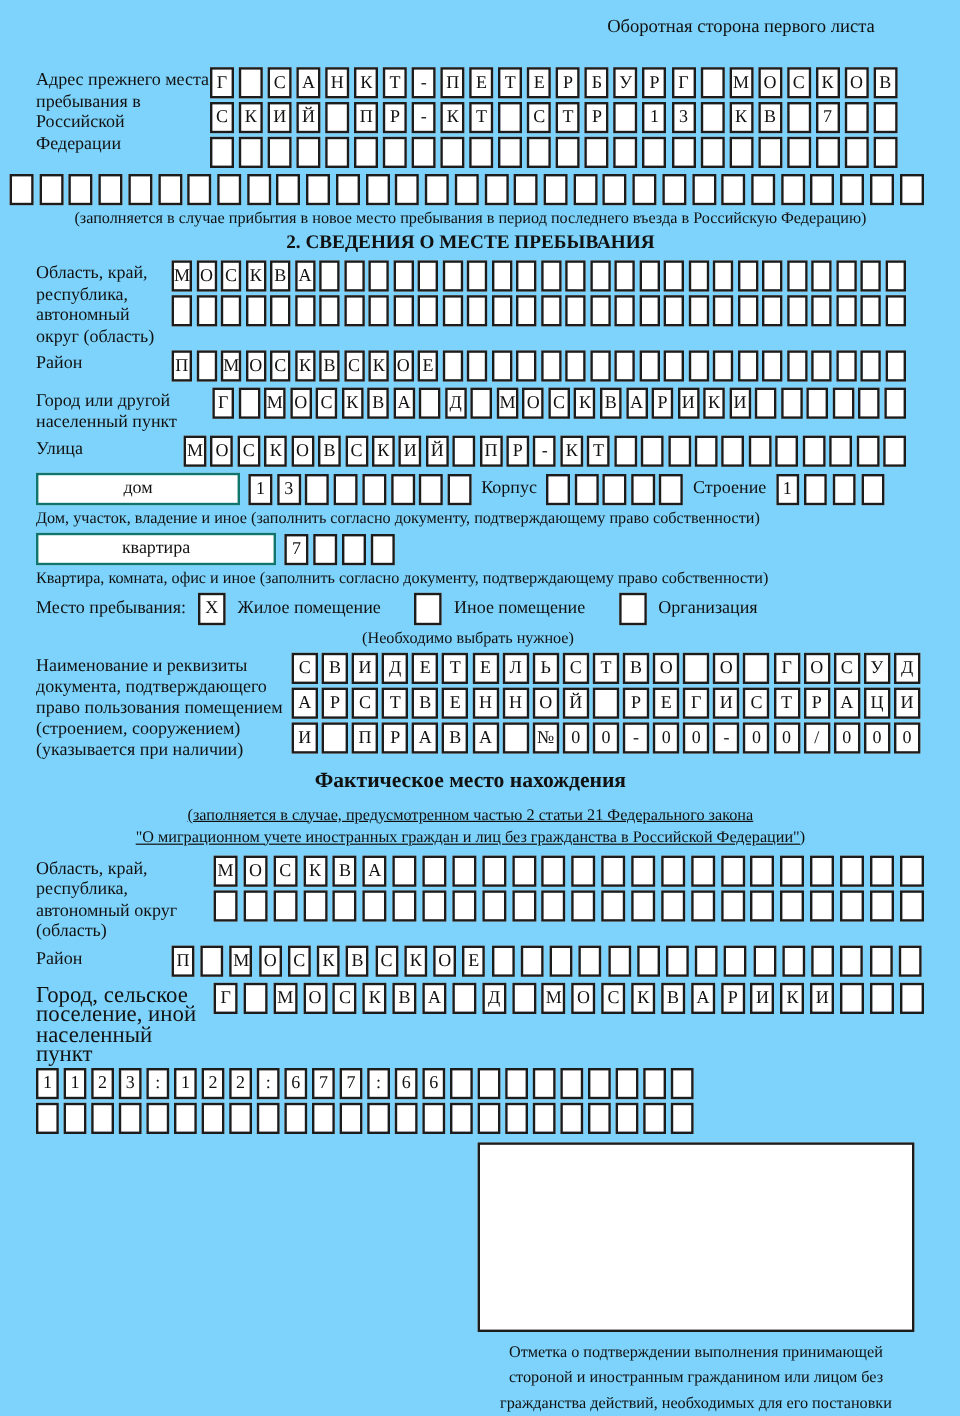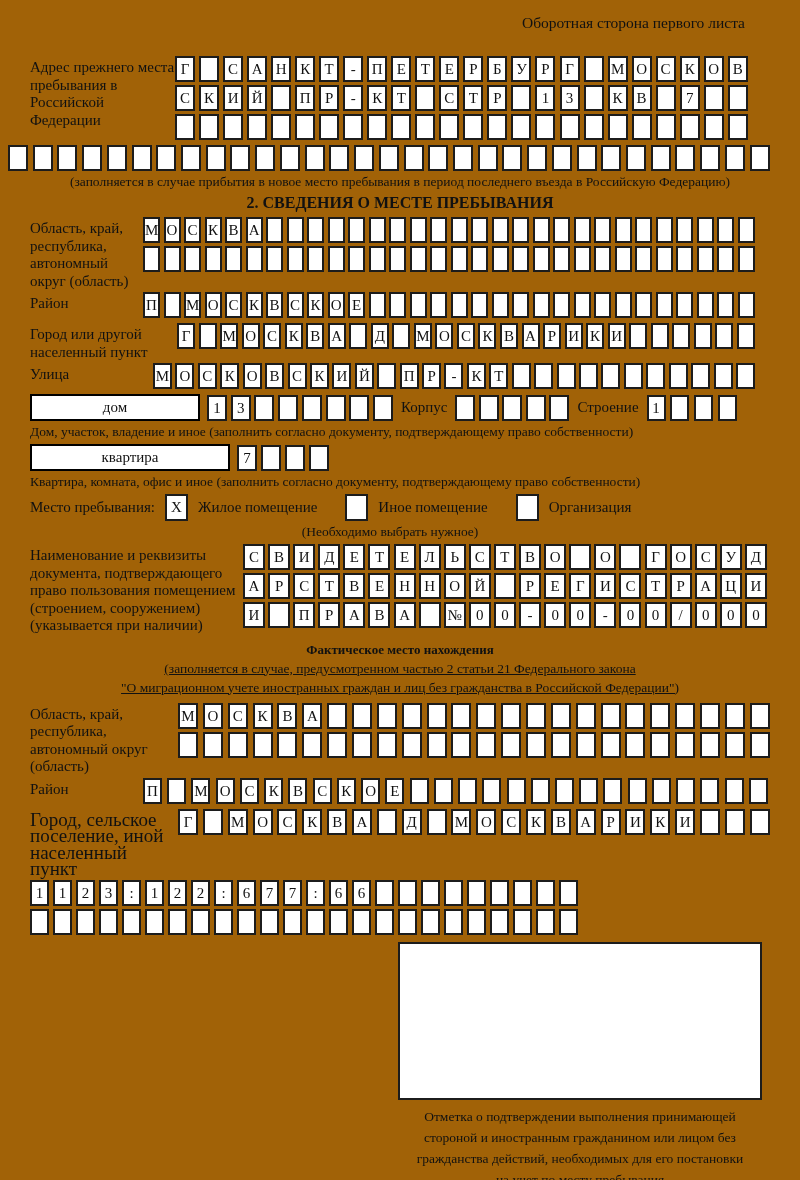--- a/index.html
+++ b/index.html
@@ -1,21 +1,21 @@
 <!DOCTYPE html>
 <html><head>
 <meta charset="utf-8">
 <style>
   html,body{margin:0;padding:0;background:#ffffff;}
   .page{
     position:relative;
     width:800px;height:1180px;
     box-sizing:border-box;
-    padding:14px 30px 0 30px;
-    background:#a16207;
+    padding:14px 46px 0 30px;
+    background:#7dd3fc;
     color:#111;
     font-family:"Liberation Serif","DejaVu Serif",serif;
     overflow:hidden;
   }
   .header-note{
     text-align:right;
     font-size:15.5px;
     line-height:18px;
     margin-right:25px;
     margin-bottom:24px;
@@ -55,36 +55,36 @@
   .cr-kv{width:92px;}        .cr-kv .cell{width:20px;}
   .caption{font-size:13.5px;line-height:17px;margin-bottom:4px;}
   .center{text-align:center;}
   .section-title{
     text-align:center;font-weight:bold;font-size:16px;line-height:17px;
     margin:2px 0 6px 0;
   }
   .inline-row{display:flex;align-items:center;margin-bottom:2px;}
   .typebox{
     flex:none;box-sizing:border-box;height:27px;
-    border:2px solid #000000;text-align:center;
+    border:2px solid #0f766e;text-align:center;
     font-size:15px;line-height:23px;background:#fff;
   }
   .tb-house{width:170px;margin-right:7px;}
   .tb-flat{width:200px;margin-right:7px;}
   .small-label{font-size:15px;margin:0 8px;}
   .stay-row{display:flex;align-items:center;margin:2px 0 2px 0;}
   .stay-label{font-size:15px;margin-right:10px;text-align:right;}
   .chk{
     flex:none;box-sizing:border-box;width:23px;height:27px;
     border:2px solid #1c1c1c;text-align:center;
     font-size:15px;line-height:23px;margin-right:10px;background:#fff;
   }
   .stay-opt-label{font-size:15px;margin-right:28px;}
   .note-center{font-size:13.5px;line-height:17px;text-align:center;margin:0 0 4px 0;width:480px;margin-left:120px;}
-  .fact-title{text-align:center;font-weight:bold;font-size:13px;line-height:18px;margin:6px 0 0 0;}
+  .fact-title{text-align:center;font-weight:bold;font-size:18px;line-height:18px;margin:6px 0 10px 0;}
   .fact-sub{text-align:center;font-size:13.5px;line-height:19px;text-decoration:underline;}
   .fact-sub-wrap{margin-bottom:6px;}
   .confirm-wrap{margin-left:368px;width:364px;margin-top:4px;}
   .confirm-box{
     box-sizing:border-box;width:364px;height:158px;
     border:2px solid #1c1c1c;background:#fff;
   }
   .confirm-caption{margin-top:6px;font-size:13.5px;line-height:21px;text-align:center;}
 </style>
 </head>

